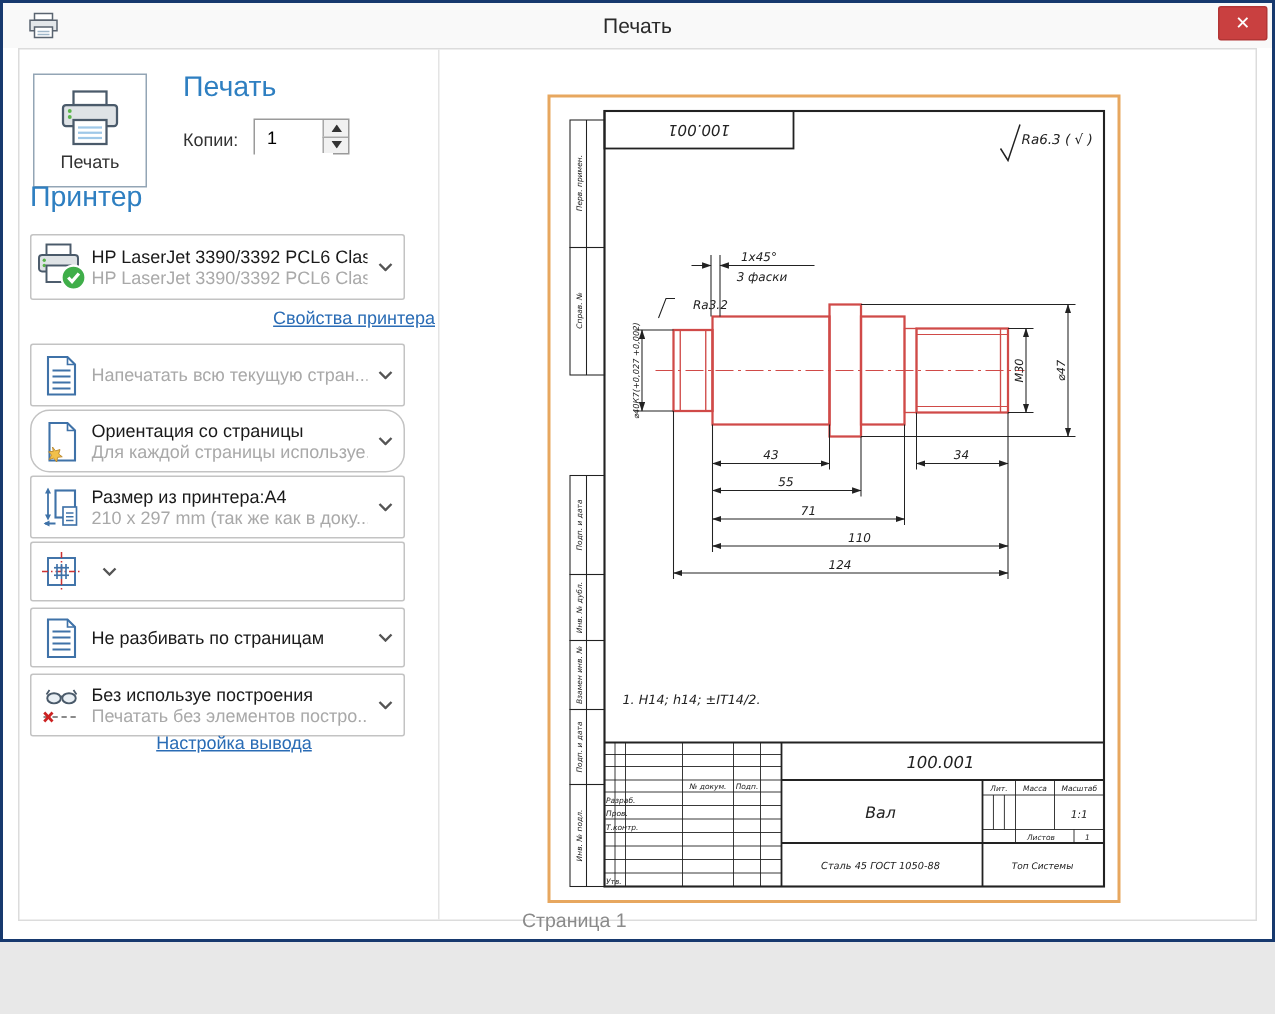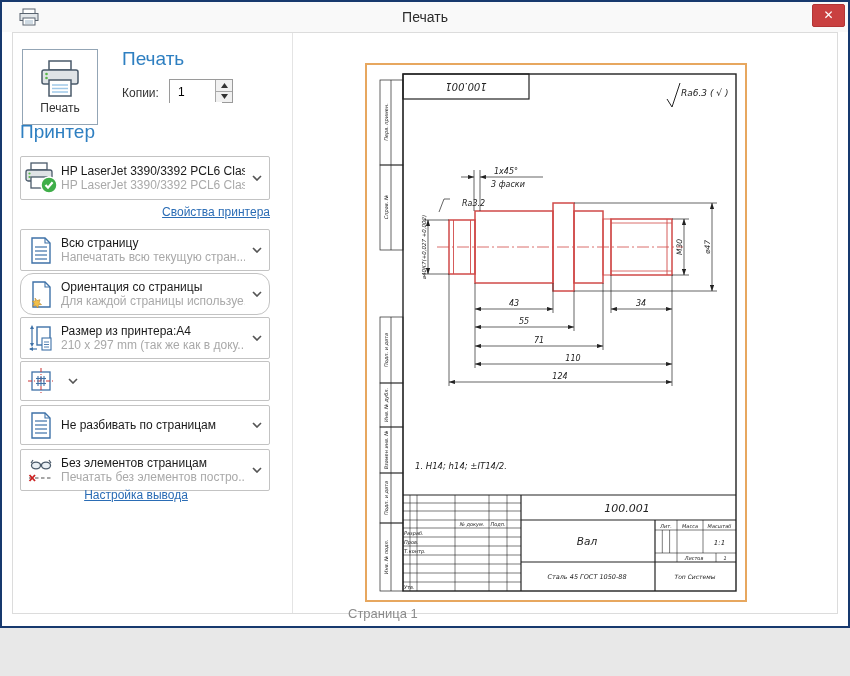--- a/index.html
+++ b/index.html
@@ -18,21 +18,21 @@
   .spin input{position:absolute;left:0;top:0;width:42px;height:100%;border:none;outline:none;font-size:12px;padding-left:8px;font-family:inherit;}
   .spin .btns{position:absolute;right:0;top:0;width:17px;height:100%;display:flex;flex-direction:column;}
   .spin .btns div{flex:1;border-left:1px solid #a8a8a8;background:#f1f1f1;display:flex;align-items:center;justify-content:center;cursor:pointer;}
   .spin .btns div+div{border-top:1px solid #a8a8a8;}
   .combo,.opt{position:absolute;left:18px;width:250px;border:1px solid #c3c3c3;border-radius:2px;background:#fff;display:flex;align-items:center;box-sizing:border-box;cursor:pointer;}
   .opt .ic,.combo .ic{width:40px;display:flex;justify-content:center;flex:none;}
   .opt .tx,.combo .tx{flex:1;min-width:0;}
   .t1{font-size:12px;color:#1a1a1a;white-space:nowrap;overflow:hidden;}
   .t2{font-size:12px;color:#a9a9a9;white-space:nowrap;overflow:hidden;}
   .chv{width:24px;flex:none;display:flex;justify-content:center;}
-  .link{position:absolute;font-size:12px;color:#2a6cb5;text-decoration:underline;cursor:pointer;}
+  .link{position:absolute;font-size:12px;color:#2a6cb5;text-decoration:underline;cursor:pointer;padding-left:20px;}
   .page{position:absolute;left:363px;top:61px;width:382px;height:539px;border:2px solid #e7a75f;background:#fff;box-sizing:border-box;}
   .caption{position:absolute;left:346px;top:604px;width:380px;font-size:13px;color:#8b8b8b;}
   .navtxt{position:absolute;font-size:16px;color:#333;}
   .pageinput{position:absolute;left:318px;top:635px;width:33px;height:20px;border:1px solid #9aa7b5;font-size:12px;text-align:left;padding-left:8px;font-family:inherit;box-sizing:content-box;}
   .icbtn{position:absolute;cursor:pointer;}
   .slider-track{position:absolute;left:636px;top:645px;width:140px;height:4px;background:#dcdcdc;border:1px solid #c0c0c0;border-radius:2px;}
   .slider-thumb{position:absolute;left:656px;top:636px;width:13px;height:20px;background:linear-gradient(#f6f6f8,#d9d9df);border:1px solid #9aa0b2;clip-path:polygon(0 0,100% 0,100% 62%,50% 100%,0 62%);cursor:pointer;}
   svg text{font-family:"DejaVu Sans",sans-serif;font-style:italic;fill:#222;}
 </style>
 </head>
@@ -123,21 +123,20 @@
           <path d="M15,1 v5 h5" fill="none" stroke="#3f72a8" stroke-width="1.1"></path>
           <g stroke="#3f72a8" stroke-width="1.2">
             <line x1="5" y1="10" x2="17" y2="10"></line>
             <line x1="5" y1="14" x2="17" y2="14"></line>
             <line x1="5" y1="18" x2="17" y2="18"></line>
             <line x1="5" y1="22" x2="17" y2="22"></line>
           </g>
         </svg>
     </span>
     <span class="tx">
-      <div class="t1">Всю страницу</div>
       <div class="t2">Напечатать всю текущую стран...</div>
     </span>
     <span class="chv">
         <svg width="10" height="6">
           <polyline points="1,1 5,5 9,1" fill="none" stroke="#555" stroke-width="1.6"></polyline>
         </svg>
       </span>
   </div>
 
   <div class="opt" style="top:271px;height:42px;border-radius:13px;">
@@ -242,21 +241,21 @@
           <ellipse cx="18" cy="8.5" rx="4.5" ry="3.4" fill="#e9eff4" stroke="#4a5a6a" stroke-width="1.3"></ellipse>
           <path d="M12.5,8 q0.5,-1.5 1,0" stroke="#4a5a6a" stroke-width="1.2" fill="none"></path>
           <line x1="1" y1="21" x2="25" y2="21" stroke="#8a8a8a" stroke-width="1.3" stroke-dasharray="3.5 2.5"></line>
           <g stroke="#cc2222" stroke-width="1.8">
             <line x1="1.5" y1="18" x2="7" y2="24"></line>
             <line x1="7" y1="18" x2="1.5" y2="24"></line>
           </g>
         </svg>
     </span>
     <span class="tx">
-      <div class="t1">Без элементов страницам</div>
+      <div class="t1">Без используе построения</div>
       <div class="t2">Печатать без элементов постро...</div>
     </span>
     <span class="chv">
         <svg width="10" height="6">
           <polyline points="1,1 5,5 9,1" fill="none" stroke="#555" stroke-width="1.6"></polyline>
         </svg>
       </span>
   </div>
 
   <div class="link" style="top:486px;left:0;width:268px;text-align:center;">Настройка вывода</div>

